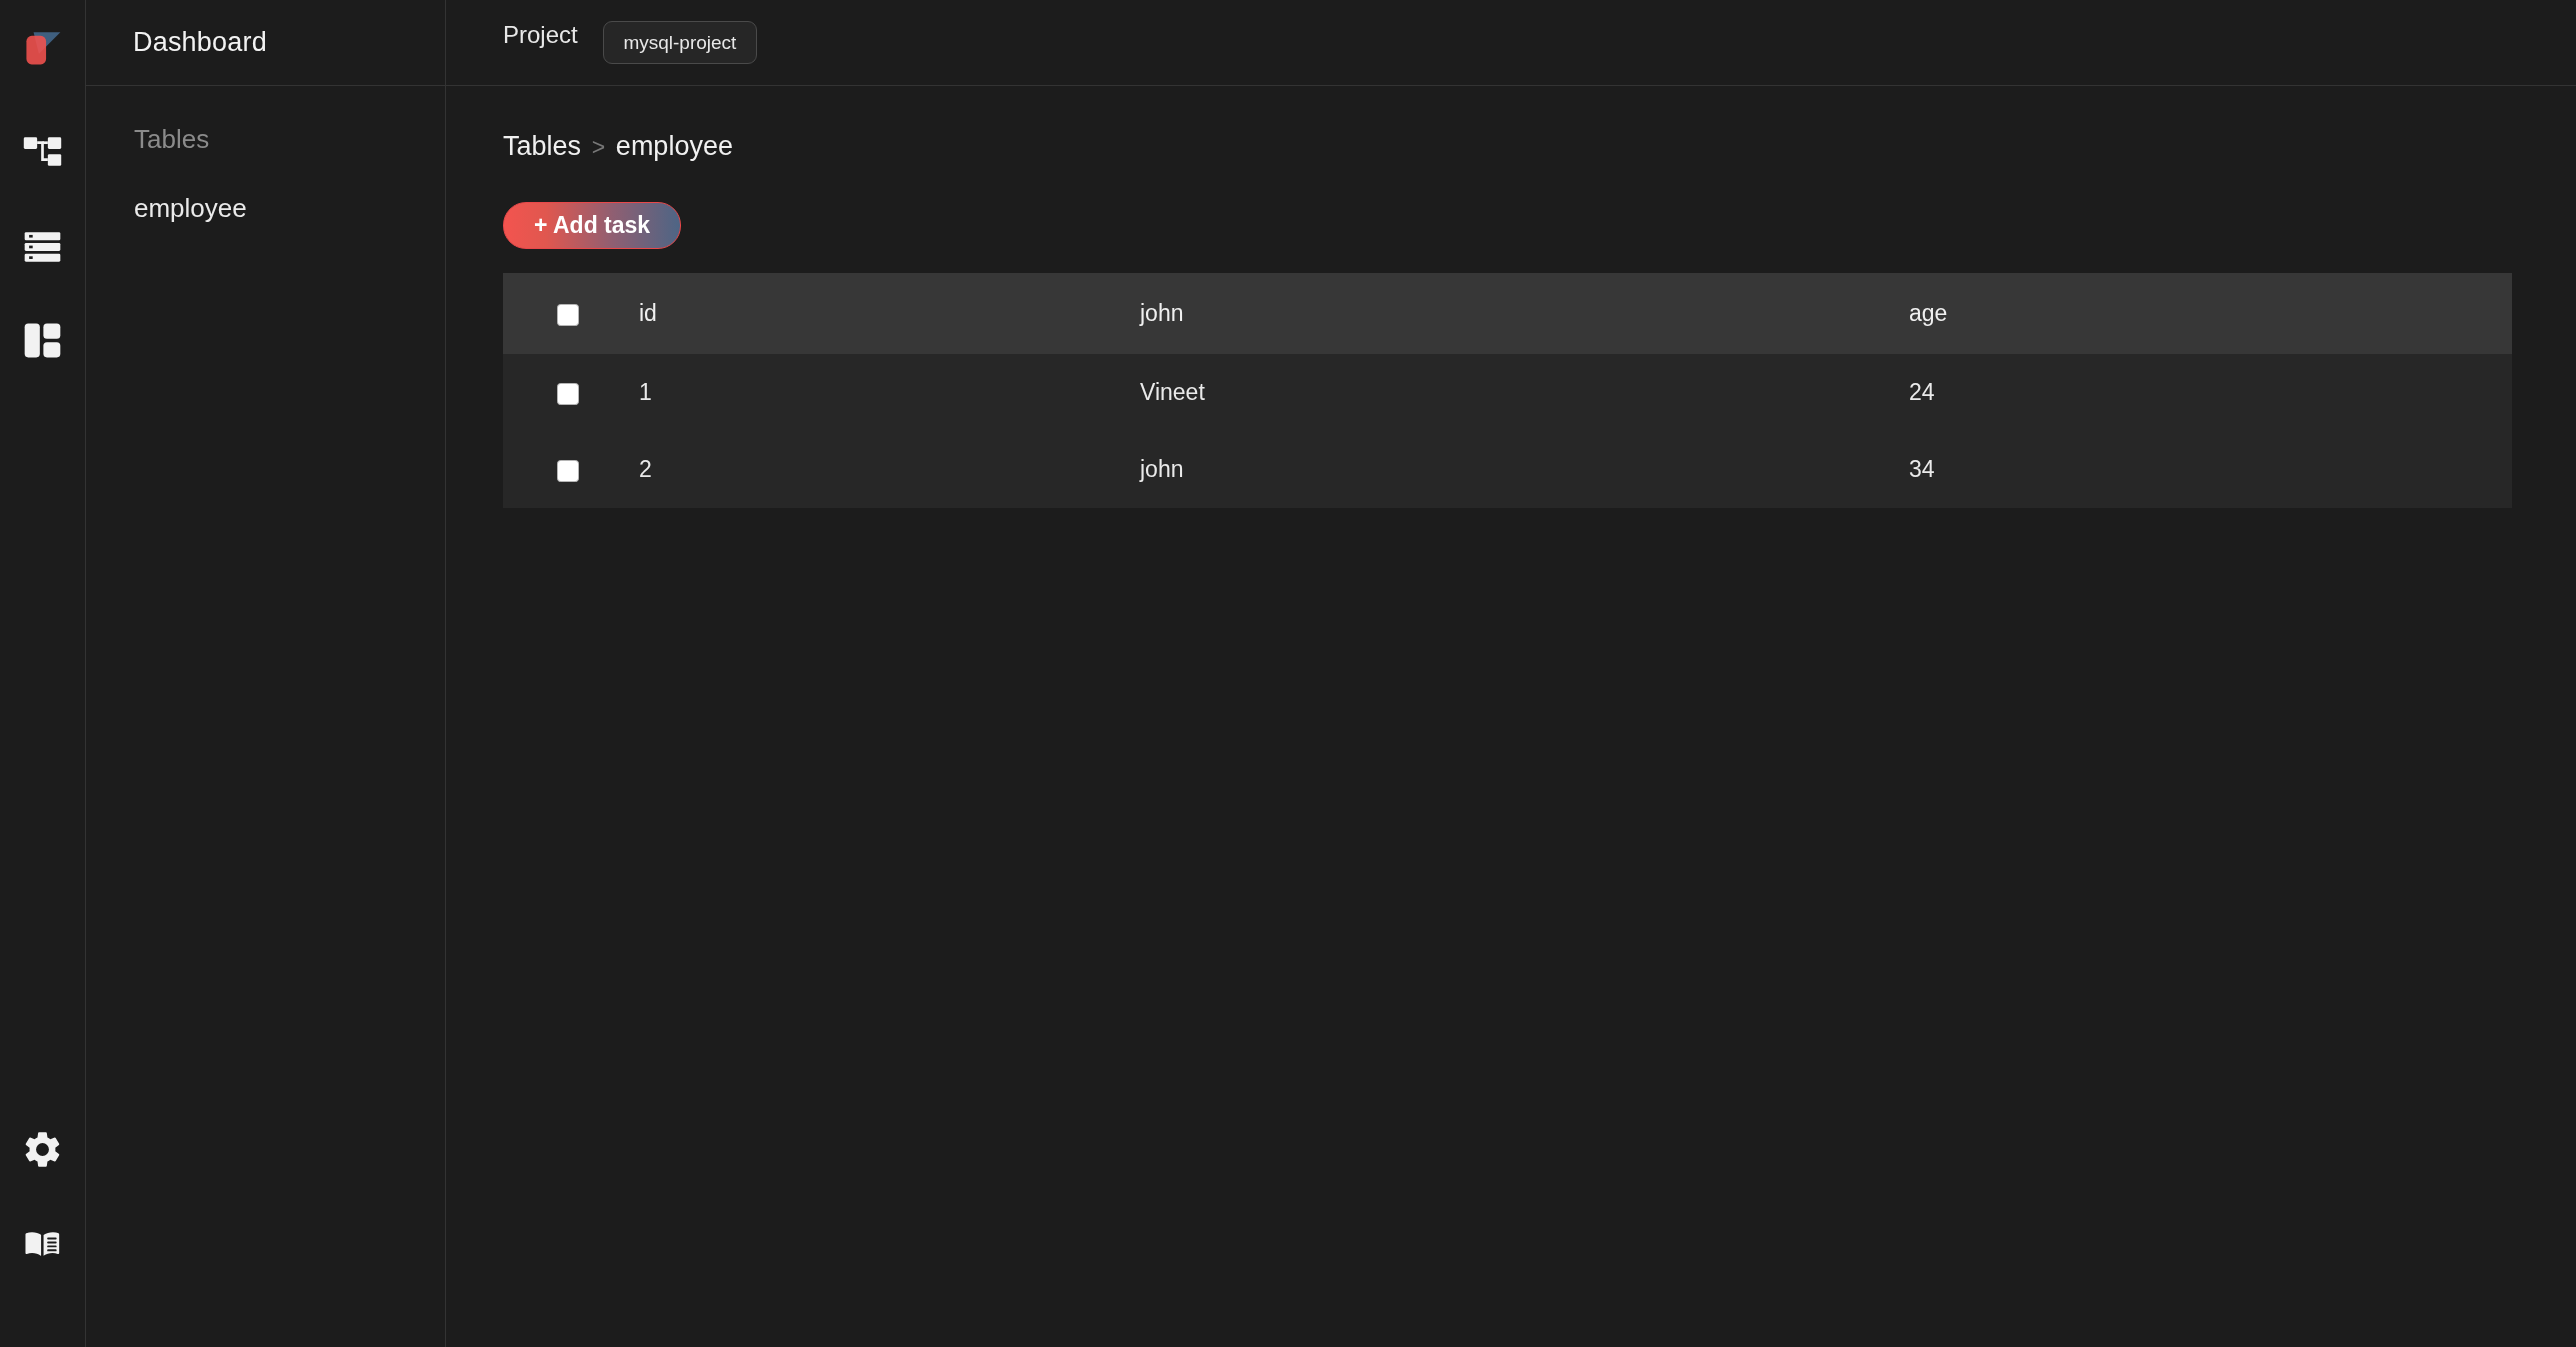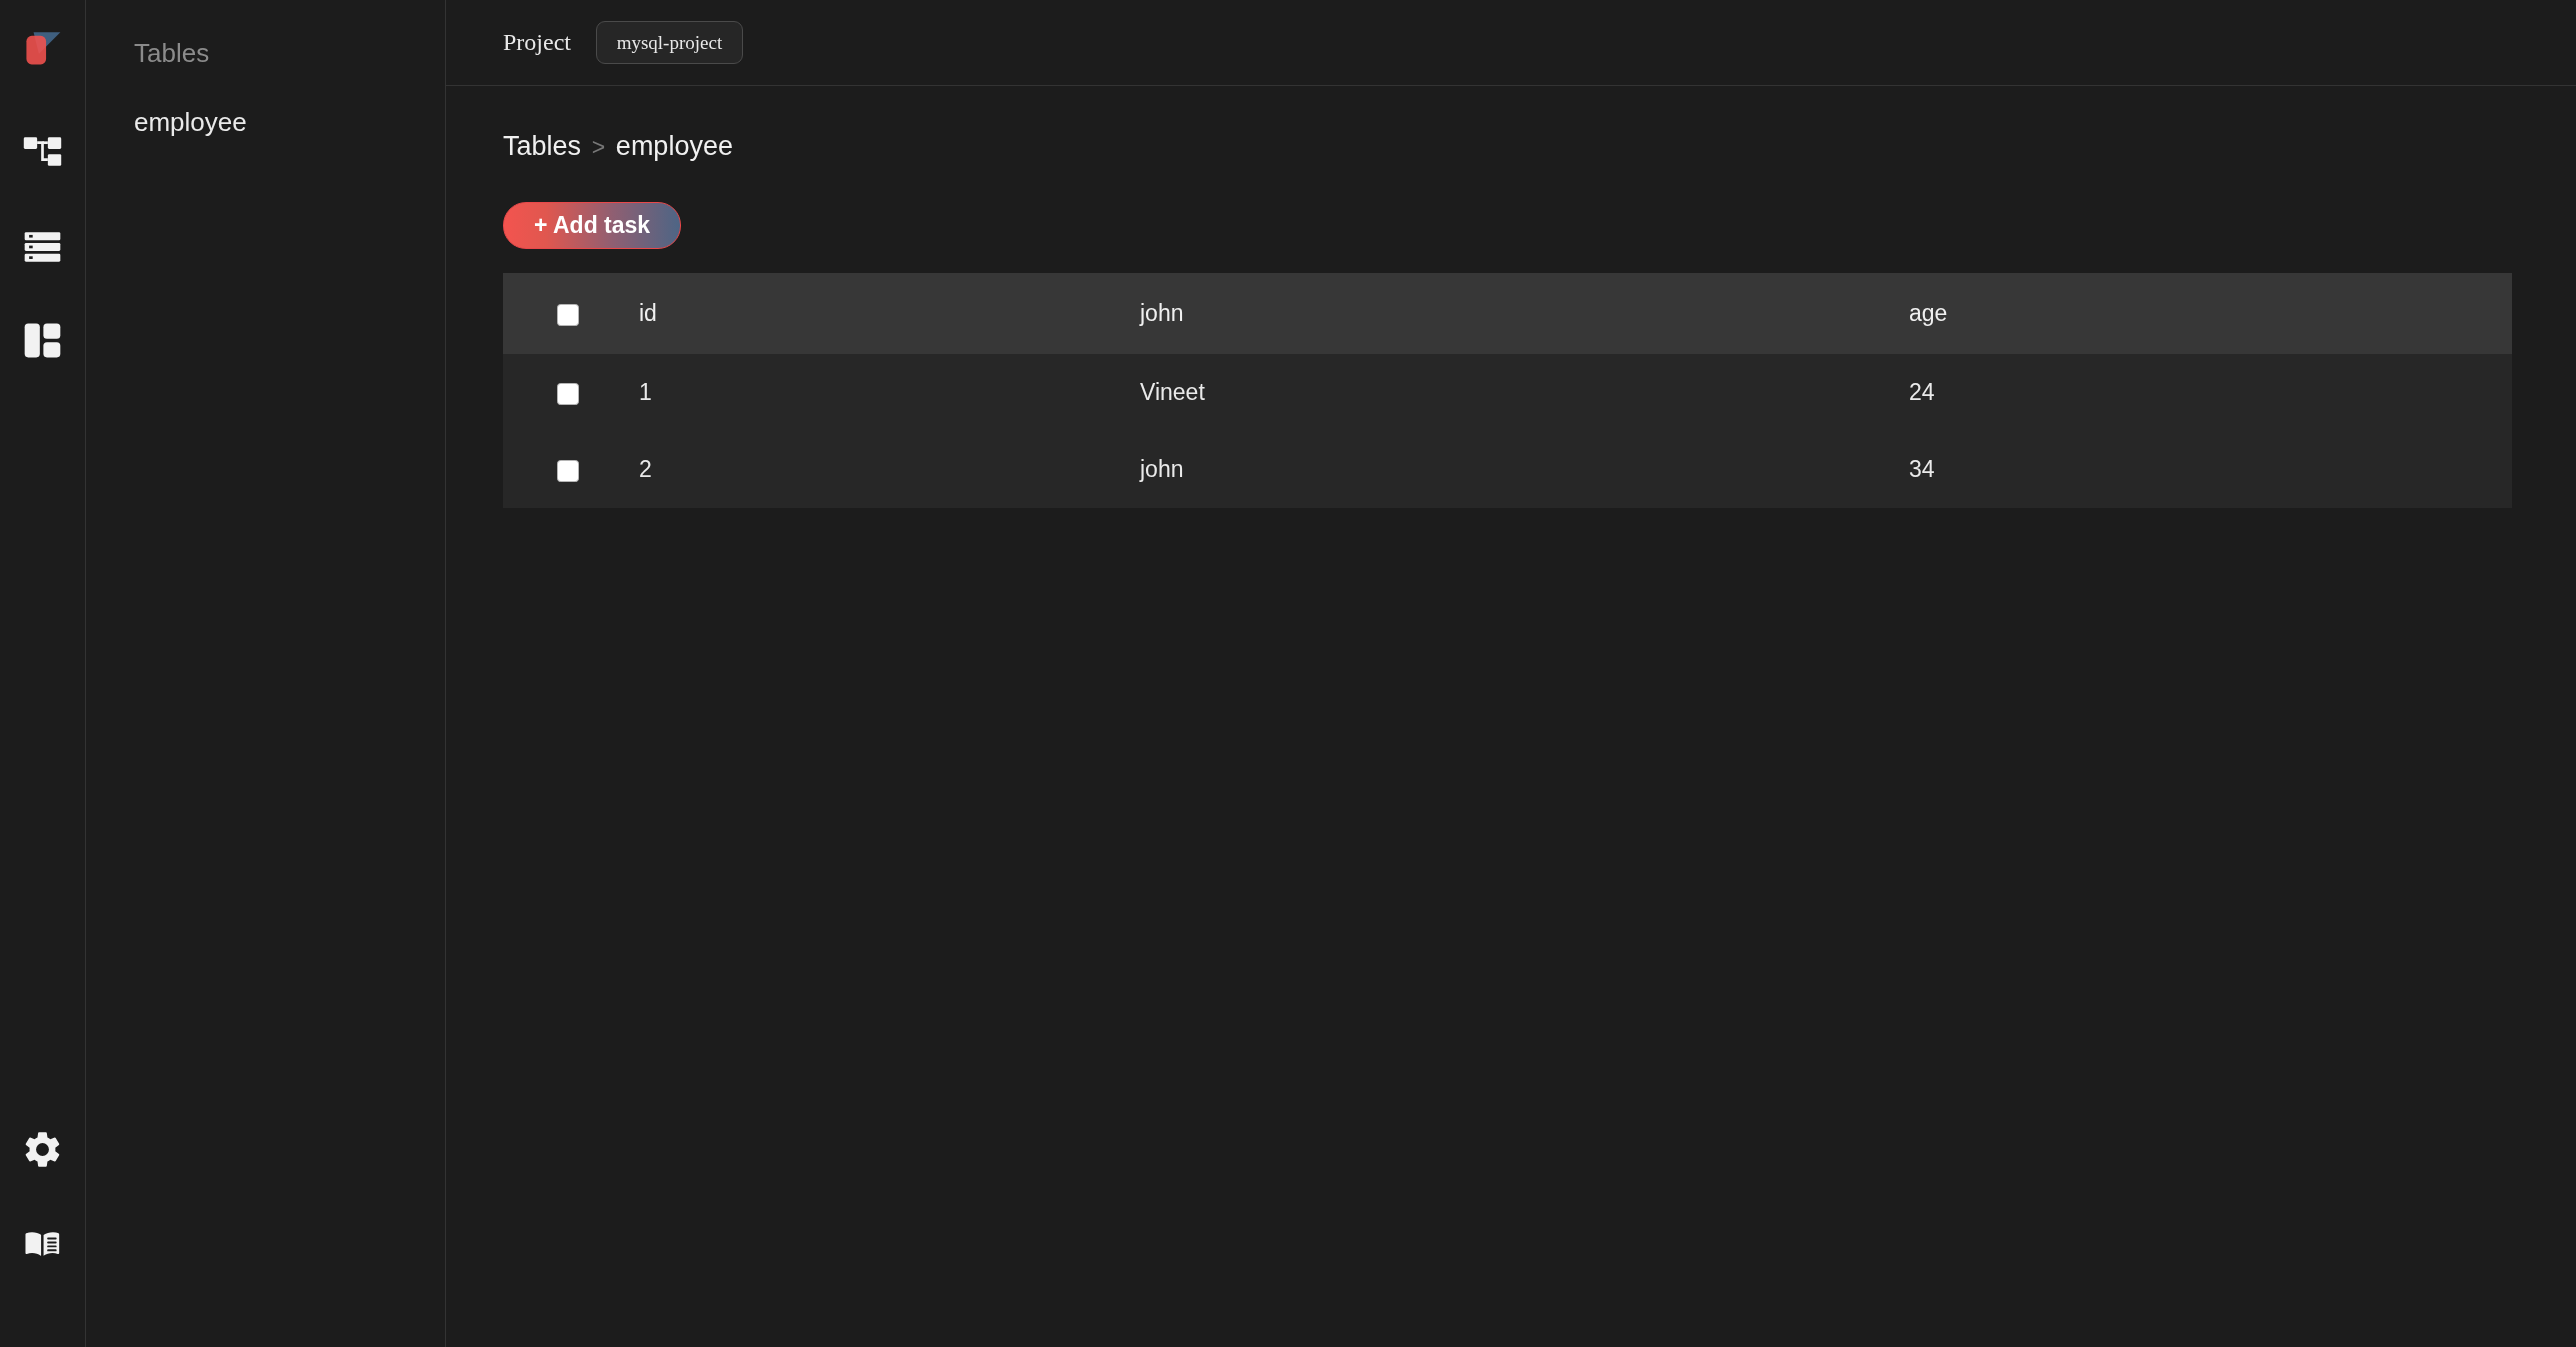--- a/index.html
+++ b/index.html
@@ -108,23 +108,21 @@
   .topbar {
     height: 86px;
     flex: 0 0 86px;
     border-bottom: 0.9px solid #333;
     display: flex;
     align-items: center;
     padding: 0 29px 0 57px;
   }
   .project-group {
     display: flex;
-    align-items: center;
     gap: 25px;
-    font-family: Liberation Serif, serif;
   }
   .project-label {
     color: #e8e8e8;
     font-size: 24px;
   }
   .project-pill {
     border: 0.9px solid #4a4a4a;
     border-radius: 9px;
     background: #262626;
     color: #e8e8e8;
@@ -293,20 +291,23 @@
           <rect x="14.6" y="8.1" width="5.3" height="1.1" rx="0.5" fill="#1c1c1c"></rect>
           <rect x="14.6" y="10.3" width="5.3" height="1.1" rx="0.5" fill="#1c1c1c"></rect>
           <rect x="14.6" y="12.5" width="5.3" height="1.1" rx="0.5" fill="#1c1c1c"></rect>
           <rect x="14.6" y="14.7" width="5.3" height="1.1" rx="0.5" fill="#1c1c1c"></rect>
         </svg>
       </div>
     </div>
   </div>
 
   <div class="tables-panel">
+    <div class="panel-head">
+      <span class="panel-head-title">Dashboard</span>
+    </div>
     <div class="panel-list">
       <div class="panel-section-label">Tables</div>
       <div class="panel-item">employee</div>
     </div>
   </div>
 
   <div class="main">
 
     <div class="topbar">
       <div class="project-group">

